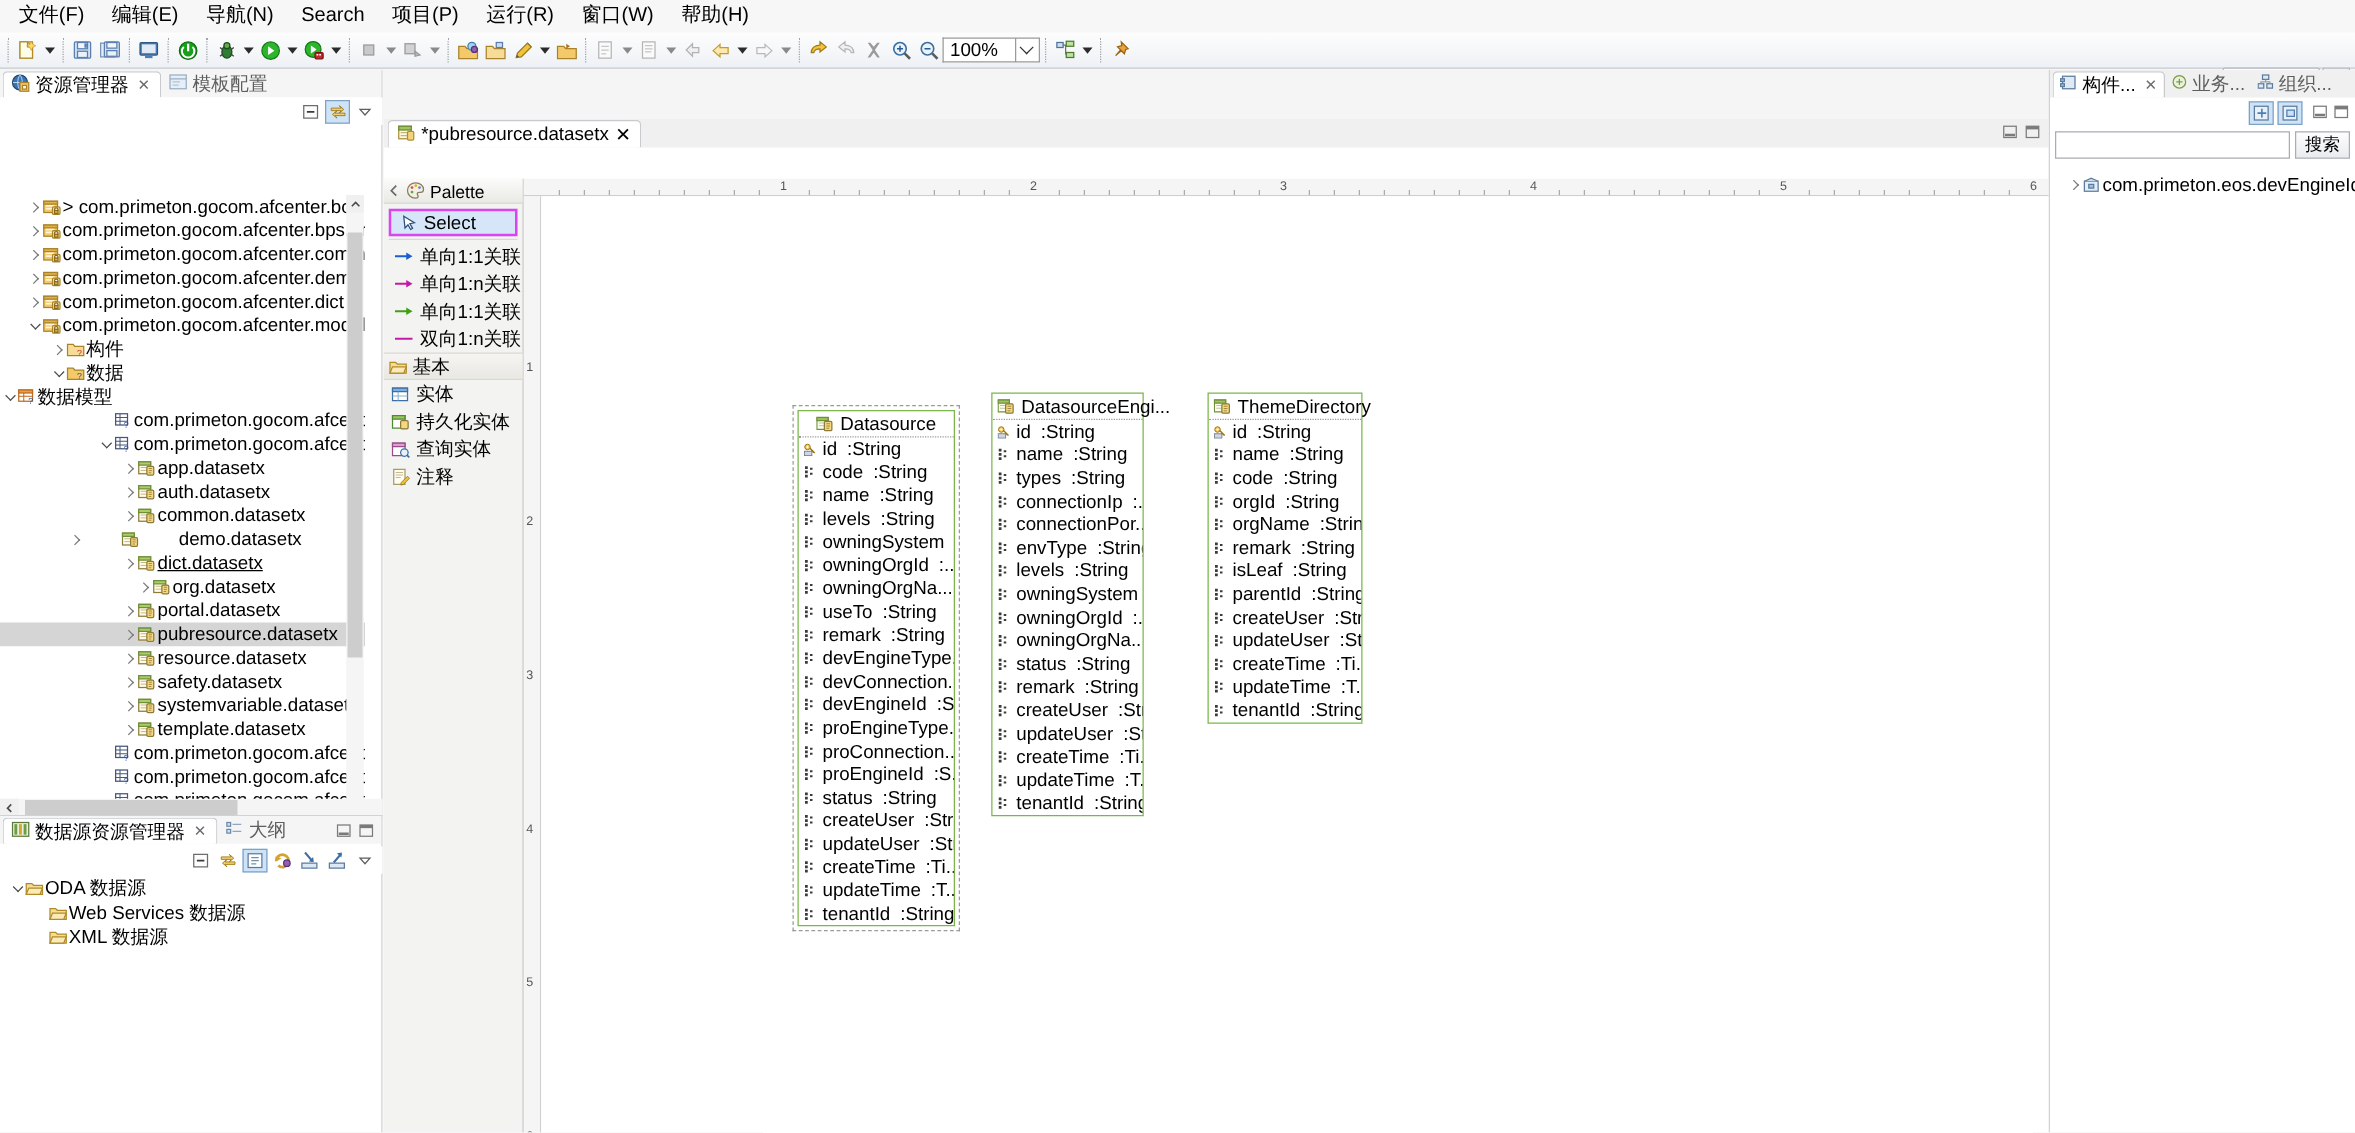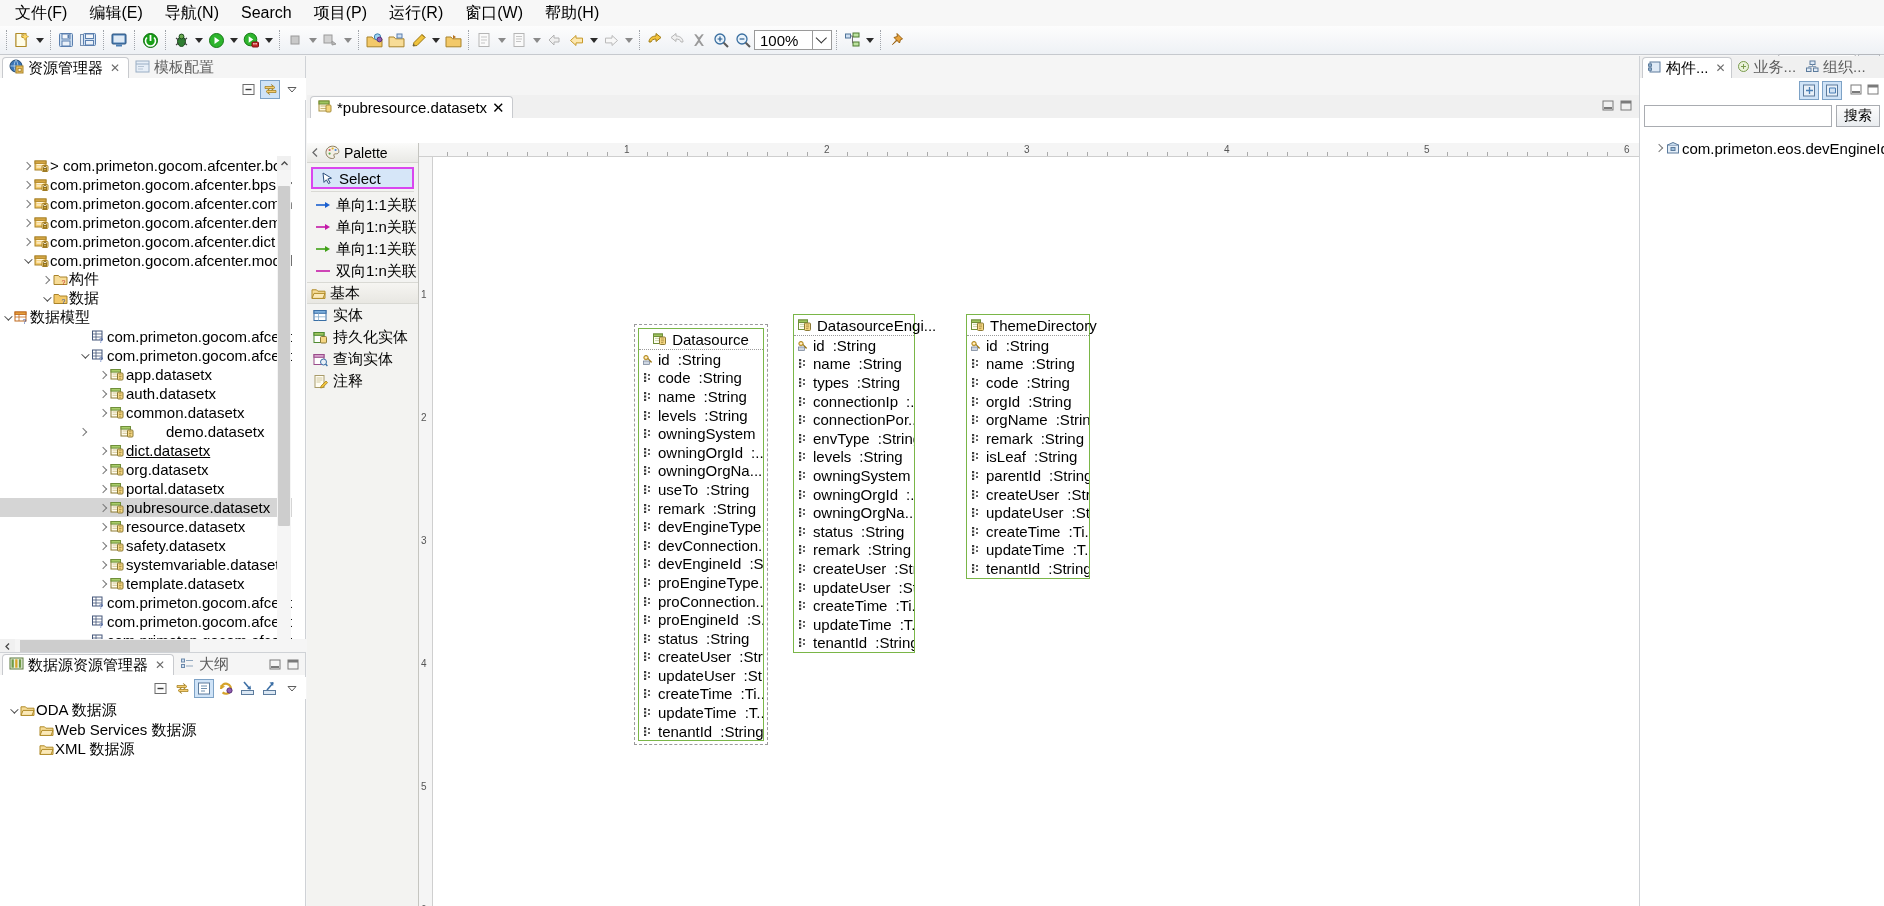--- a/index.html
+++ b/index.html
@@ -607,21 +607,21 @@
             <svg width="15" height="15" viewBox="0 0 15 15">
               <rect x="1" y="2.5" width="9.5" height="9.5" fill="#fffdf0" stroke="#8c7a35"></rect>
               <rect x="1" y="2.5" width="9.5" height="2.6" fill="#a9cd69" stroke="#6f8f3a"></rect>
               <path d="M2.5 7h6.5M2.5 9.3h6.5" stroke="#c8b678" stroke-width=".8"></path>
               <rect x="7.5" y="6" width="5.5" height="7" rx="1" fill="#f5d785" stroke="#8c7a35"></rect>
               <path d="M9 7.8h2.5M9 9.5h2.5M9 11.2h2" stroke="#a48a3b" stroke-width=".8"></path>
             </svg>
           </span>
           <span class="tlabel">common.datasetx</span>
         </div>
-        <div class="trow" style="height: 19px; padding-left: 76px; gap: 30px;">
+        <div class="trow" style="height: 19px; padding-left: 53px; gap: 30px;">
           <span class="twist r"></span>
           <span class="ticon">
             <svg width="15" height="15" viewBox="0 0 15 15">
               <rect x="1" y="2.5" width="9.5" height="9.5" fill="#fffdf0" stroke="#8c7a35"></rect>
               <rect x="1" y="2.5" width="9.5" height="2.6" fill="#a9cd69" stroke="#6f8f3a"></rect>
               <path d="M2.5 7h6.5M2.5 9.3h6.5" stroke="#c8b678" stroke-width=".8"></path>
               <rect x="7.5" y="6" width="5.5" height="7" rx="1" fill="#f5d785" stroke="#8c7a35"></rect>
               <path d="M9 7.8h2.5M9 9.5h2.5M9 11.2h2" stroke="#a48a3b" stroke-width=".8"></path>
             </svg>
           </span>
@@ -633,21 +633,21 @@
             <svg width="15" height="15" viewBox="0 0 15 15">
               <rect x="1" y="2.5" width="9.5" height="9.5" fill="#fffdf0" stroke="#8c7a35"></rect>
               <rect x="1" y="2.5" width="9.5" height="2.6" fill="#a9cd69" stroke="#6f8f3a"></rect>
               <path d="M2.5 7h6.5M2.5 9.3h6.5" stroke="#c8b678" stroke-width=".8"></path>
               <rect x="7.5" y="6" width="5.5" height="7" rx="1" fill="#f5d785" stroke="#8c7a35"></rect>
               <path d="M9 7.8h2.5M9 9.5h2.5M9 11.2h2" stroke="#a48a3b" stroke-width=".8"></path>
             </svg>
           </span>
           <span class="tlabel">dict.datasetx</span>
         </div>
-        <div class="trow" style="height: 19px; padding-left: 96px;">
+        <div class="trow" style="height: 19px; padding-left: 96px; margin-left: 12px;">
           <span class="twist r"></span>
           <span class="ticon">
             <svg width="15" height="15" viewBox="0 0 15 15">
               <rect x="1" y="2.5" width="9.5" height="9.5" fill="#fffdf0" stroke="#8c7a35"></rect>
               <rect x="1" y="2.5" width="9.5" height="2.6" fill="#a9cd69" stroke="#6f8f3a"></rect>
               <path d="M2.5 7h6.5M2.5 9.3h6.5" stroke="#c8b678" stroke-width=".8"></path>
               <rect x="7.5" y="6" width="5.5" height="7" rx="1" fill="#f5d785" stroke="#8c7a35"></rect>
               <path d="M9 7.8h2.5M9 9.5h2.5M9 11.2h2" stroke="#a48a3b" stroke-width=".8"></path>
             </svg>
           </span>

